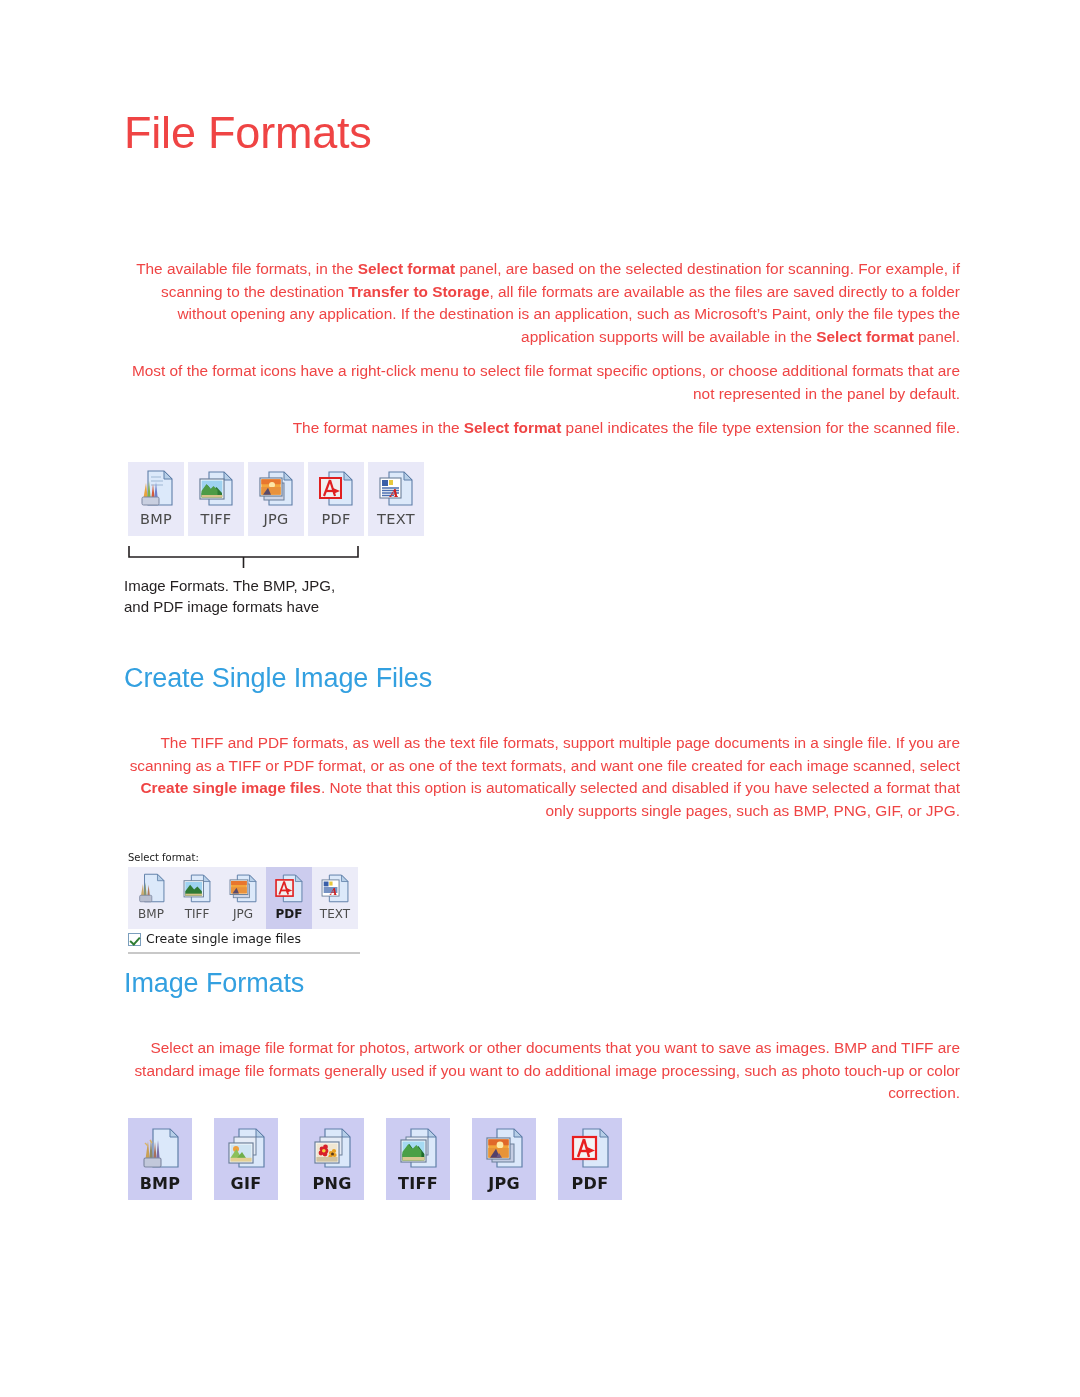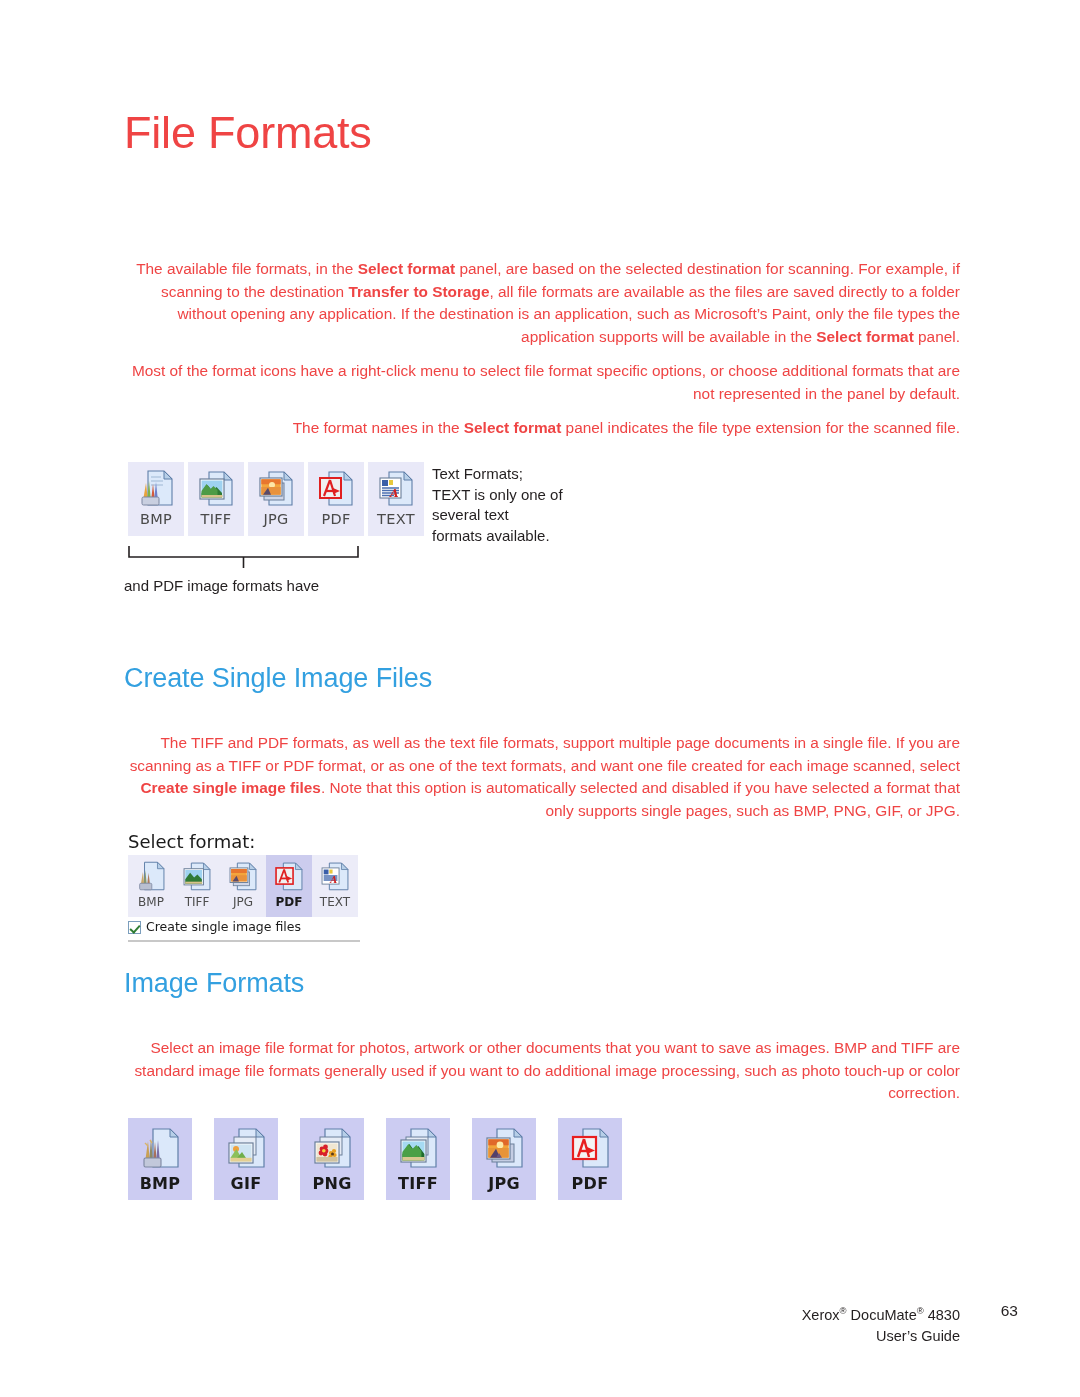--- a/index.html
+++ b/index.html
@@ -141,25 +141,26 @@
   }
 
   
   .panel {
     position: absolute;
     left: 128px;
     top: 833px;
     width: 236px;
   }
   .panel-label {
-    font-size: 18px;
+    font-size: 10px;
     color: #1a1a1a;
     font-family: "DejaVu Sans", sans-serif;
     margin-bottom: 4px;
     line-height: 1;
+    margin-top: 20px;
   }
   .panel-icons {
     display: flex;
     gap: 0px;
   }
   .ptile {
     width: 46px;
     height: 62px;
     background: #ececf8;
     display: flex;
@@ -324,35 +325,30 @@
           <rect x="7" y="13" width="6" height="6" fill="#3a5fa8"></rect>
           <rect x="14" y="13" width="4" height="5" fill="#e8c83c"></rect>
           <path d="M7 21 h17 M7 23.5 h17 M7 26 h17 M7 28.5 h12" stroke="#4a6fb0" stroke-width="1.6"></path>
           <text x="15" y="30" font-family="DejaVu Serif, serif" font-size="11" font-style="italic" fill="#d02020" font-weight="bold">A</text>
         </svg>
       </span>
       <span class="cap">TEXT</span>
     </div>
   </div>
 
-  <div class="callout callout-text-right">
-    <div>Text Formats;</div>
-    <div>TEXT is only one of</div>
-    <div>several text</div>
-    <div>formats available.</div>
-  </div>
 
   <div class="bracket">
     <svg viewBox="0 0 231 24" width="231" height="24">
       <path d="M1 1 L1 12 L230 12 L230 1" fill="none" stroke="#231f20" stroke-width="1.6"></path>
       <path d="M115.5 12 L115.5 23" fill="none" stroke="#231f20" stroke-width="1.6"></path>
     </svg>
   </div>
 
   <div class="callout callout-image-below">
+    <div>Image Formats. The BMP, JPG,</div>
     <div>and PDF image formats have</div>
   </div>
 
   <div class="h2 s1">Create Single Image Files</div>
 
   <div class="para p4"><span>The TIFF and PDF formats, as well as the text file formats, support multiple page documents in a single file. If you are scanning as a TIFF or PDF format, or as one of the text formats, and want one file created for each image scanned, select </span><b>Create single image files</b><span>. Note that this option is automatically selected and disabled if you have selected a format that only supports single pages, such as BMP, PNG, GIF, or JPG.</span></div>
 
   <div class="panel">
     <div class="panel-label">Select format:</div>
     <div class="panel-icons">
@@ -548,19 +544,14 @@
           <rect x="6" y="12" width="23" height="22" fill="#f4f4f4" stroke="#e81f1f" stroke-width="2.2"></rect>
           <path d="M17 14 l-6 18 M17 14 l5 18" stroke="#e81f1f" stroke-width="2.4" fill="none"></path>
           <path d="M12.5 26 h10" stroke="#e81f1f" stroke-width="2.4"></path>
           <path d="M20 22 l8 3.5 -8 3.5 z" fill="#e81f1f"></path>
         </svg>
       </span>
       <span class="cap">PDF</span>
     </div>
   </div>
 
-  <div class="footer">
-    <div><span>Xerox</span><sup>®</sup><span> DocuMate</span><sup>®</sup><span> 4830</span></div>
-    <div>User’s Guide</div>
-    <span class="pnum">63</span>
-  </div>
 
 </div>
 
 </body></html>

